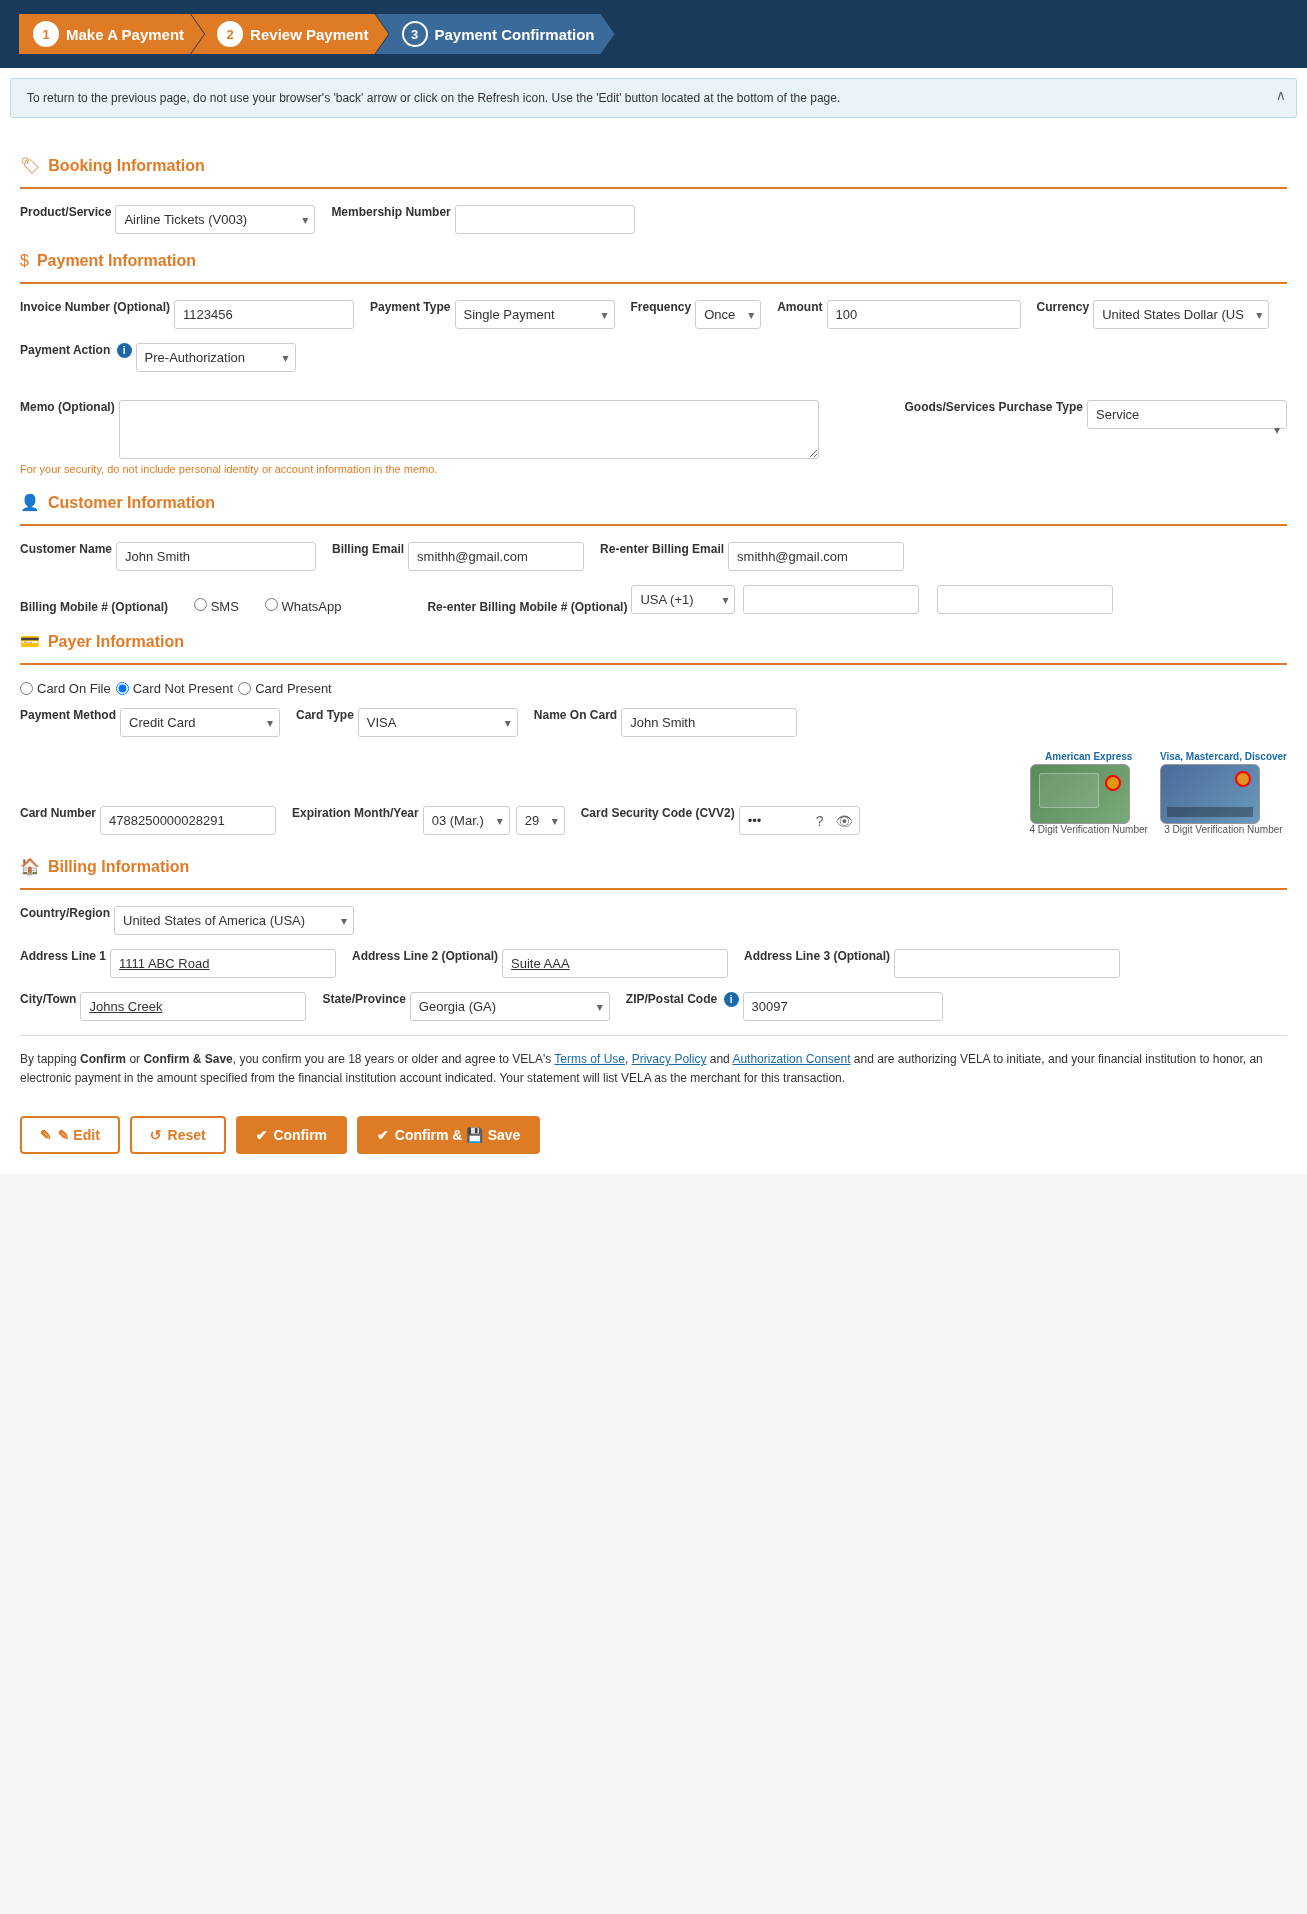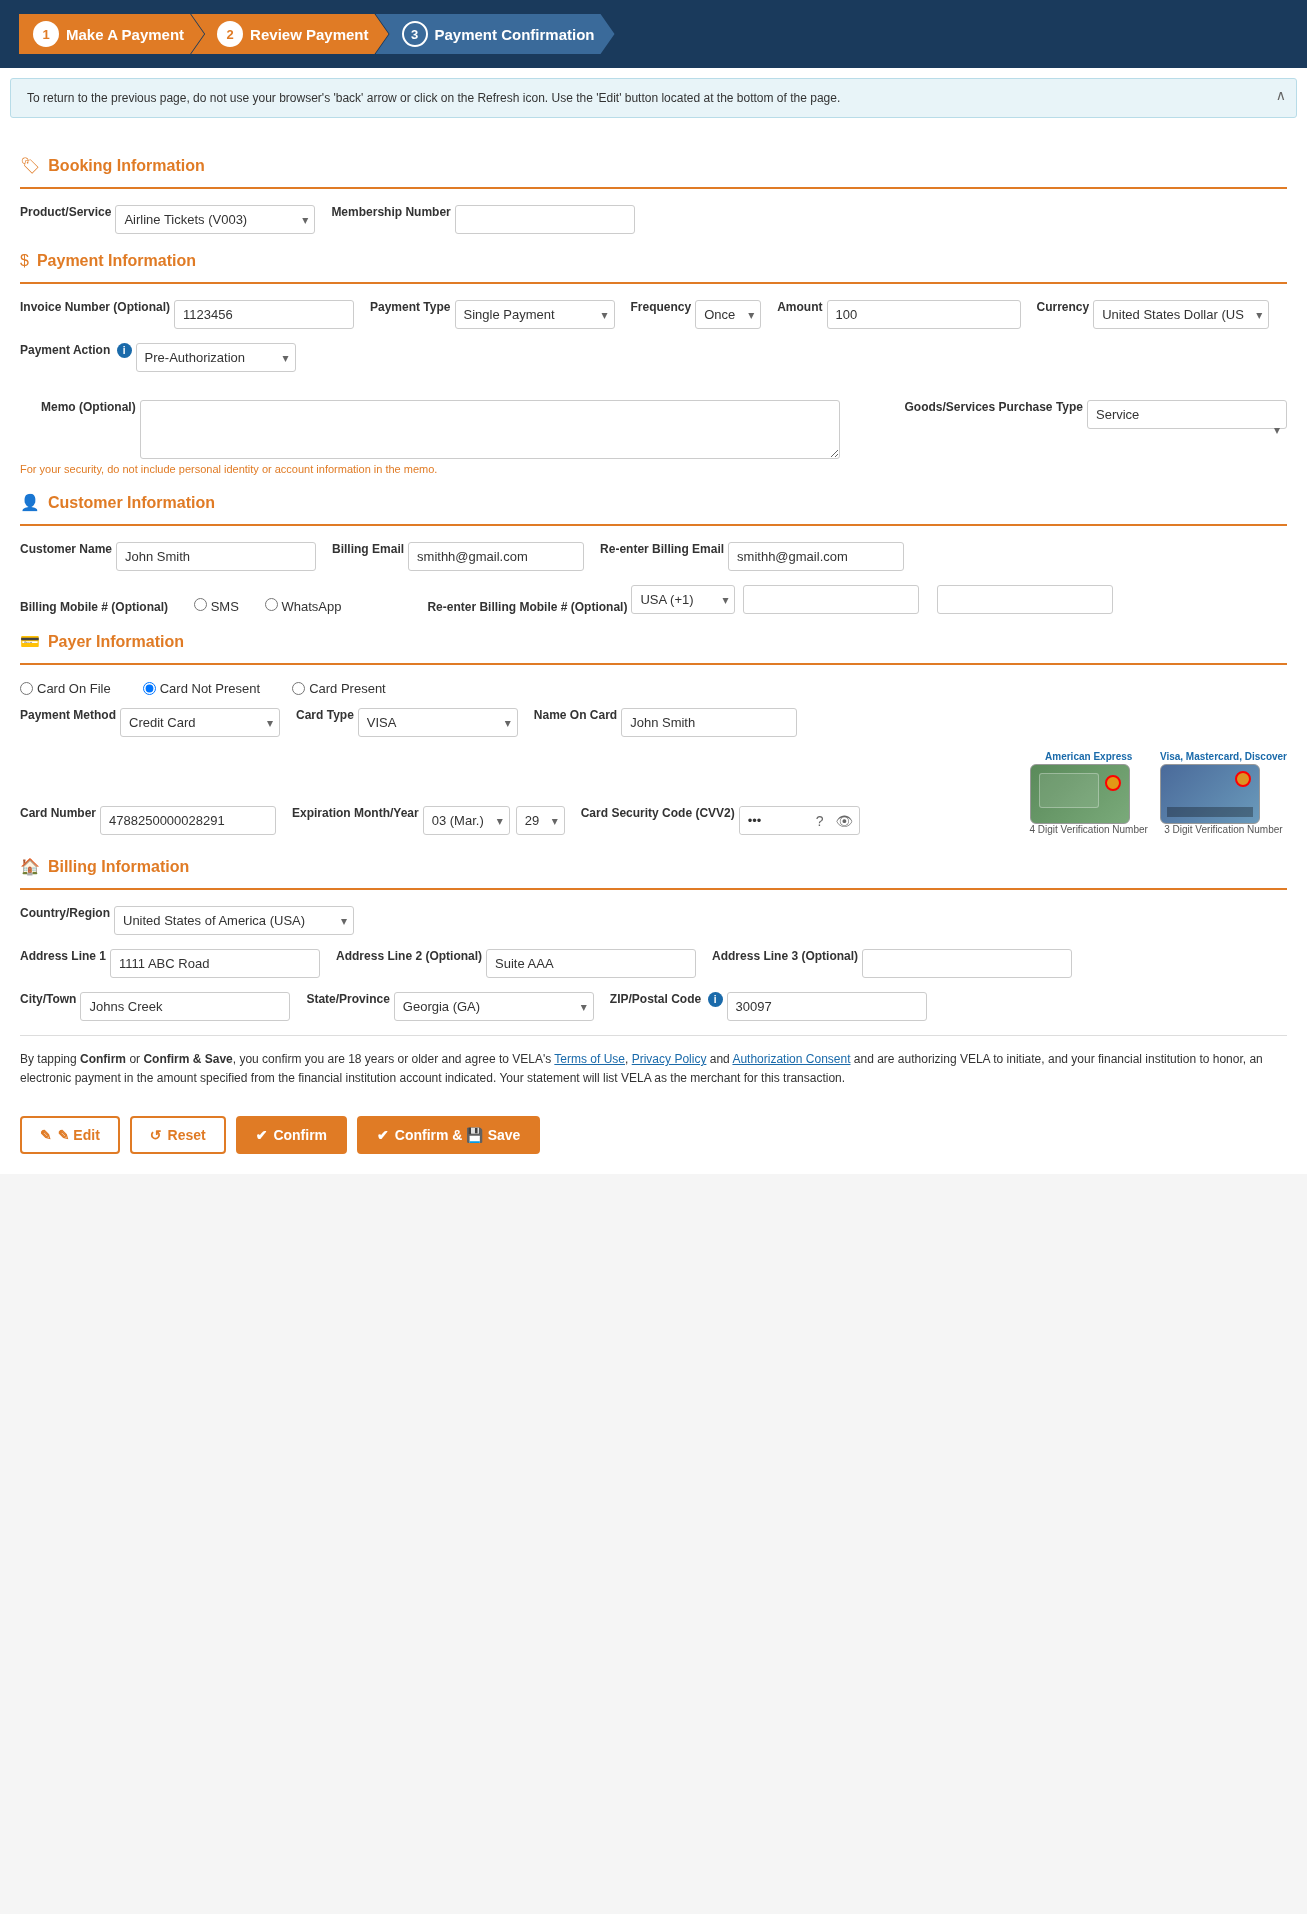--- a/index.html
+++ b/index.html
@@ -38,36 +38,36 @@
     }
     .form-group input:disabled, .form-group select:disabled {
       background: #f5f5f5; color: #666;
     }
     .form-group textarea { resize: vertical; }
     .w-160 { width: 160px; }
     .w-180 { width: 180px; }
     .w-200 { width: 200px; }
     .w-220 { width: 176px; }
     .w-240 { width: 240px; }
-    .w-260 { width: 210px; }
+    .w-260 { width: 226px; text-decoration: underline; }
     .w-full { width: 100%; }
 
     .select-with-arrow { position: relative; display: inline-block; }
     .select-with-arrow select { appearance: none; padding-right: 24px; }
     .select-with-arrow::after { content: '▾'; position: absolute; right: 7px; top: 50%; transform: translateY(-50%); pointer-events: none; color: #666; font-size: 12px; }
 
     
-    .radio-group { display: flex; align-items: flex-end; gap: 32px; margin-bottom: 12px; }
+    .radio-group { display: flex; align-items: flex-end; gap: 5px; margin-bottom: 12px; }
     .radio-group label { font-size: 13px; display: flex; align-items: center; gap: 4px; }
 
     
     .payment-action-row { margin-bottom: 28px; }
 
     
-    .memo-row { display: flex; margin-bottom: 4px; margin-left: 21px; }
+    .memo-row { display: flex; margin-bottom: 4px; }
     .memo-group { flex: 1; }
     .memo-security-note { font-size: 11px; color: #e07b25; margin-bottom: 14px; }
     .cvv-input-wrapper { display: flex; align-items: center; border: 1px solid #ccc; border-radius: 3px; overflow: hidden; }
     .cvv-input-wrapper input { border: none; outline: none; padding: 6px 8px; font-size: 13px; width: 80px; }
     .cvv-icon-btn { background: none; border: none; cursor: pointer; padding: 4px 6px; color: #666; font-size: 14px; }
 
     
     .card-images { display: flex; gap: 12px; margin-left: auto; }
     .card-img-box { text-align: center; }
     .card-img-box .card-img { width: 100px; height: 60px; background: #888; border-radius: 6px; border: 1px solid #999; position: relative; overflow: hidden; }

